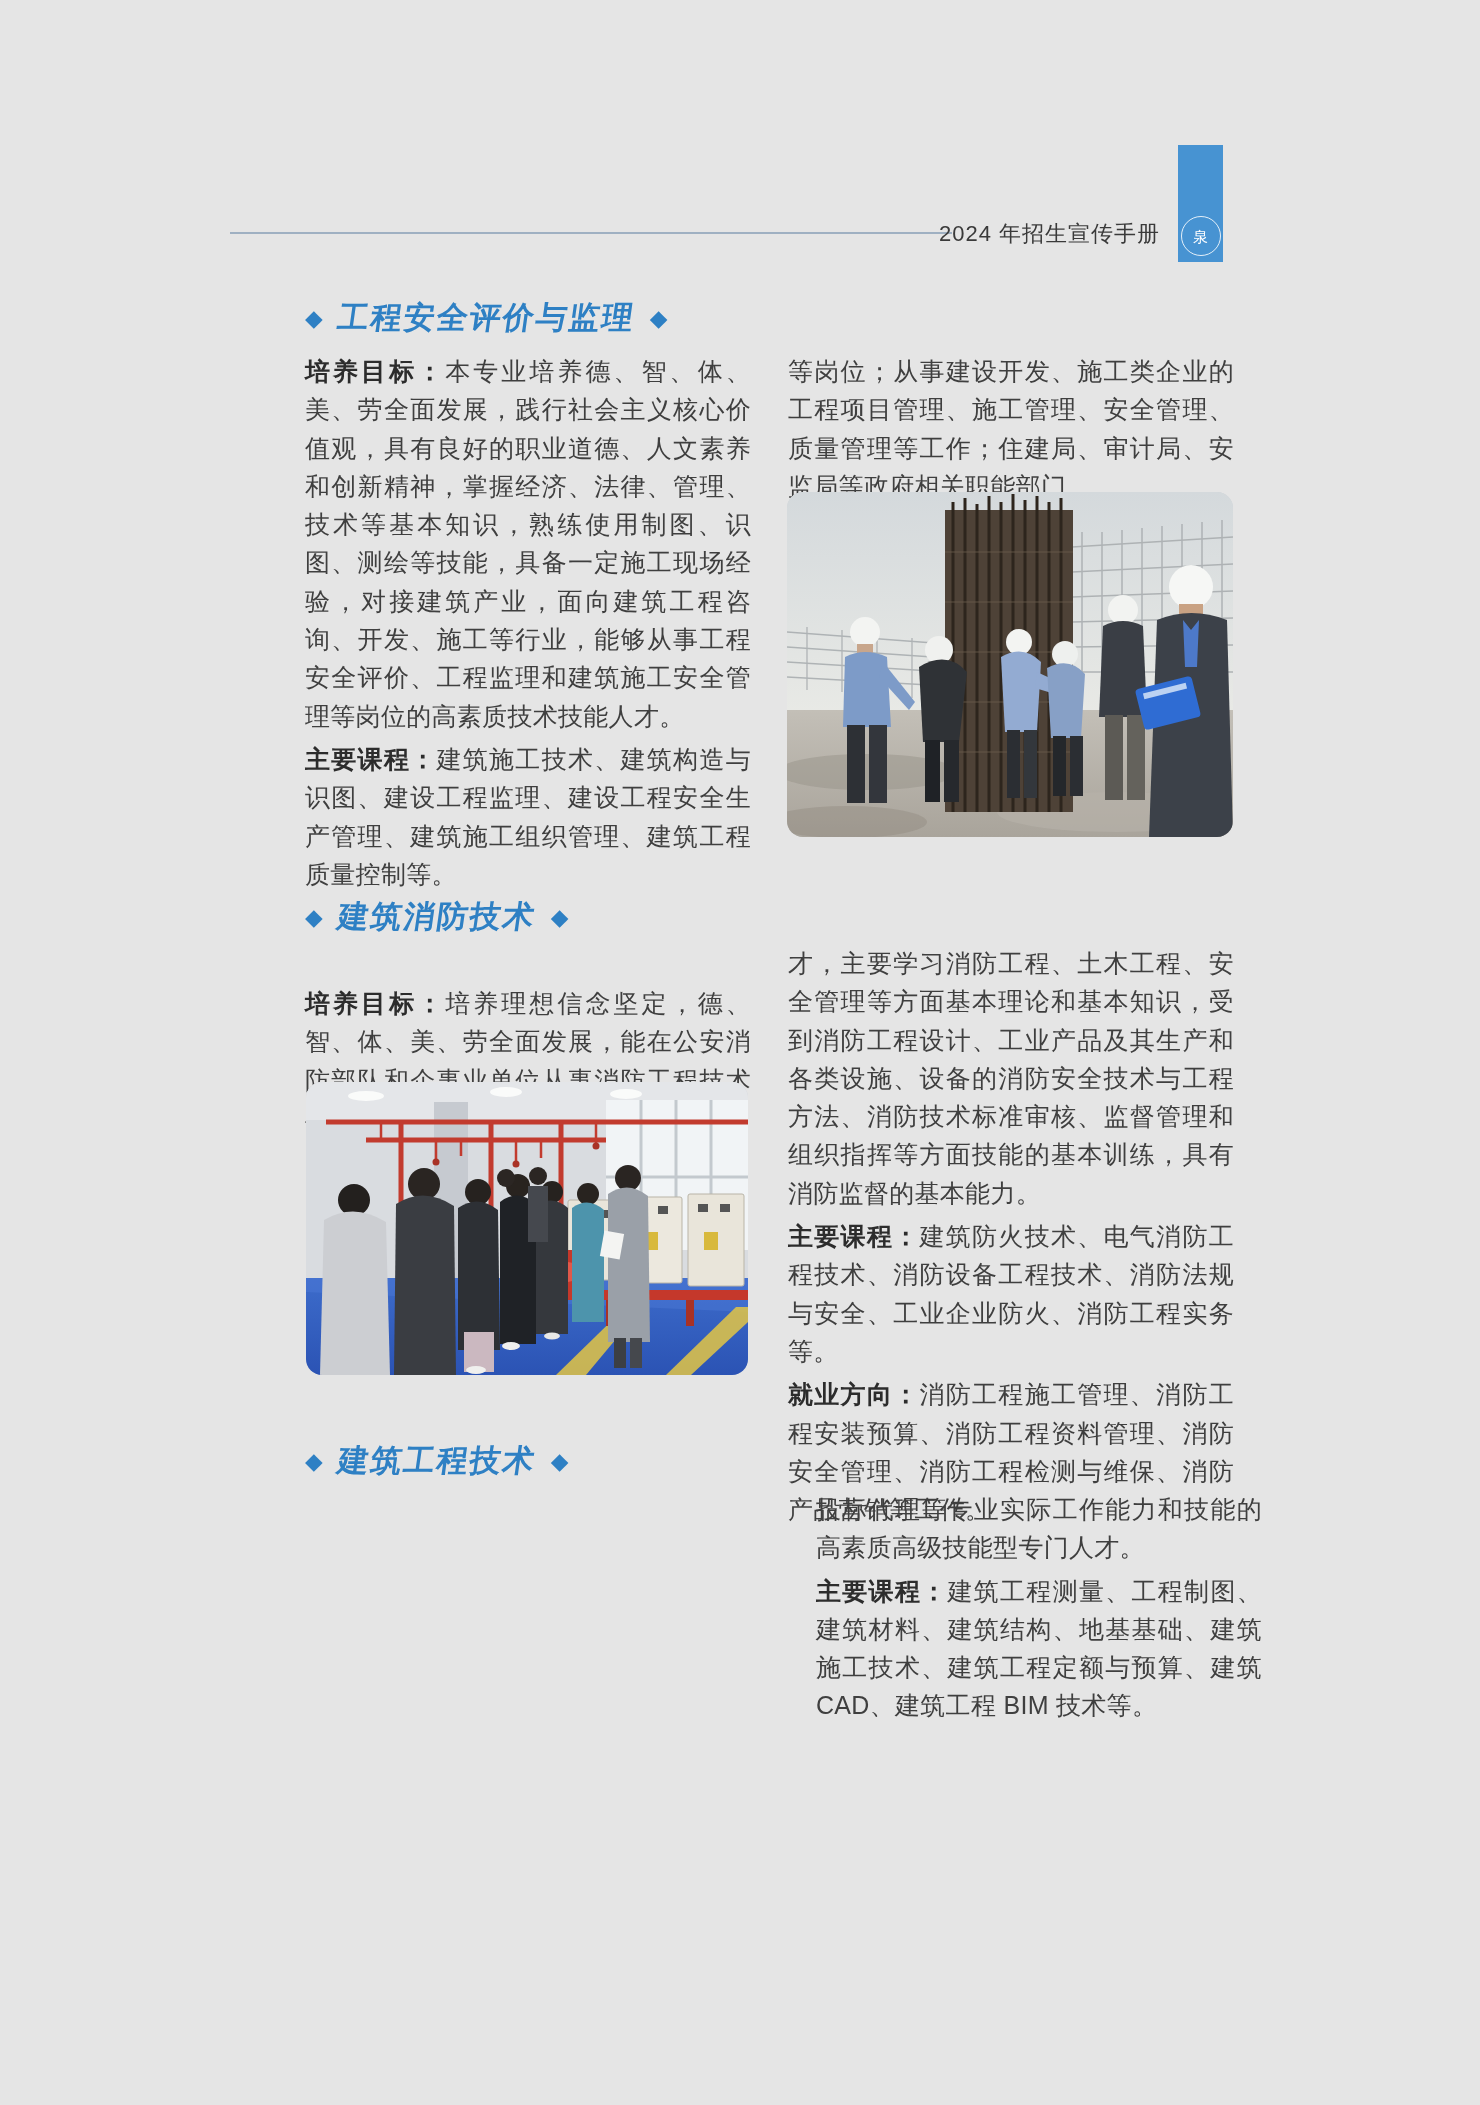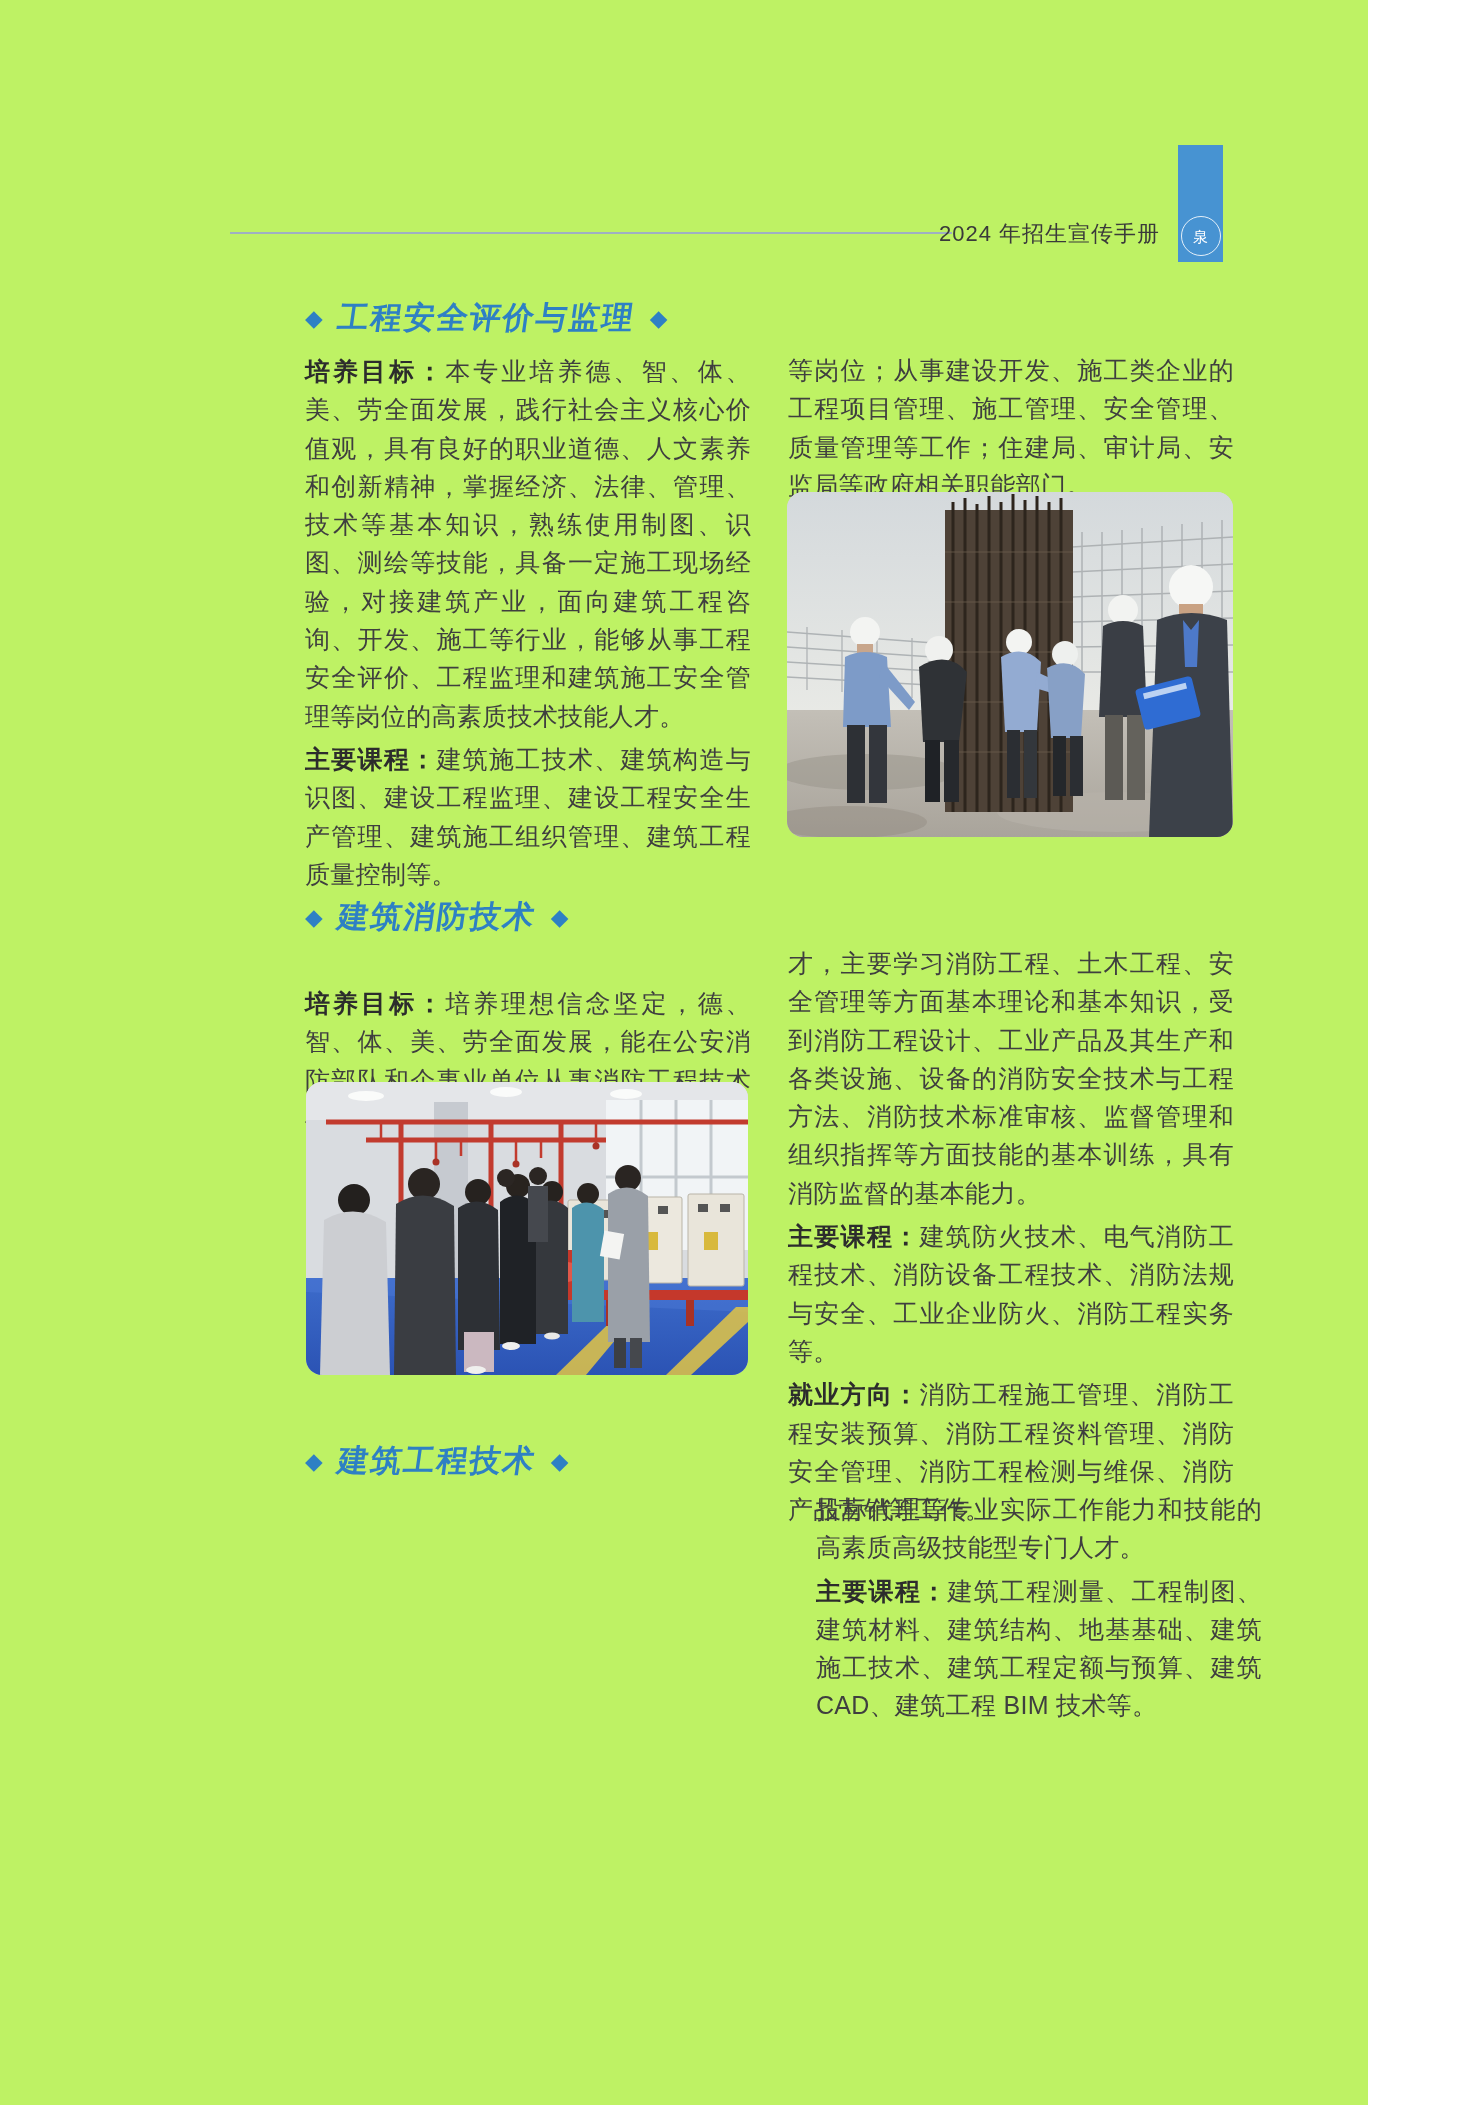--- a/index.html
+++ b/index.html
@@ -1,19 +1,19 @@
 <!DOCTYPE html>
 <html><head>
 <meta charset="utf-8">
 <style>
   html,body{margin:0;padding:0;background:#ffffff;}
   .page{
     position:relative;
-    width:1368px;height:2105px;
-    background:#bef264;
+    width:1480px;height:2105px;
+    background:#e5e5e5;
     font-family:"Liberation Sans","DejaVu Sans",sans-serif;
     overflow:hidden;
   }
   
   .header-rule{
     position:absolute;left:230px;top:232px;width:722px;height:2px;
     background:#9fb0c2;
   }
   .header-title{
     position:absolute;left:880px;top:219px;width:280px;
@@ -54,21 +54,21 @@
     font-size:25px;line-height:38.3px;color:#3f3f3f;
     letter-spacing:.3px;
   }
   .col p{
     margin:0 0 5px 0;
     text-align:justify;
     text-align-last:left;
   }
   .col b{color:#2c2c2c;}
   .col-1l{left:305px;top:352px;}
-  .col-1r{left:788px;top:352px;font-family:Liberation Serif, serif;}
+  .col-1r{left:788px;top:352px;}
   .col-2l{left:305px;top:984px;}
   .col-2r{left:788px;top:944px;}
   .col-3l{left:305px;top:1490px;}
   .col-3r{left:816px;top:1490px;}
   
   .photo{
     position:absolute;border-radius:16px;overflow:hidden;
     background:#cfd3d6;
   }
   .photo svg{display:block;width:100%;height:100%;}

